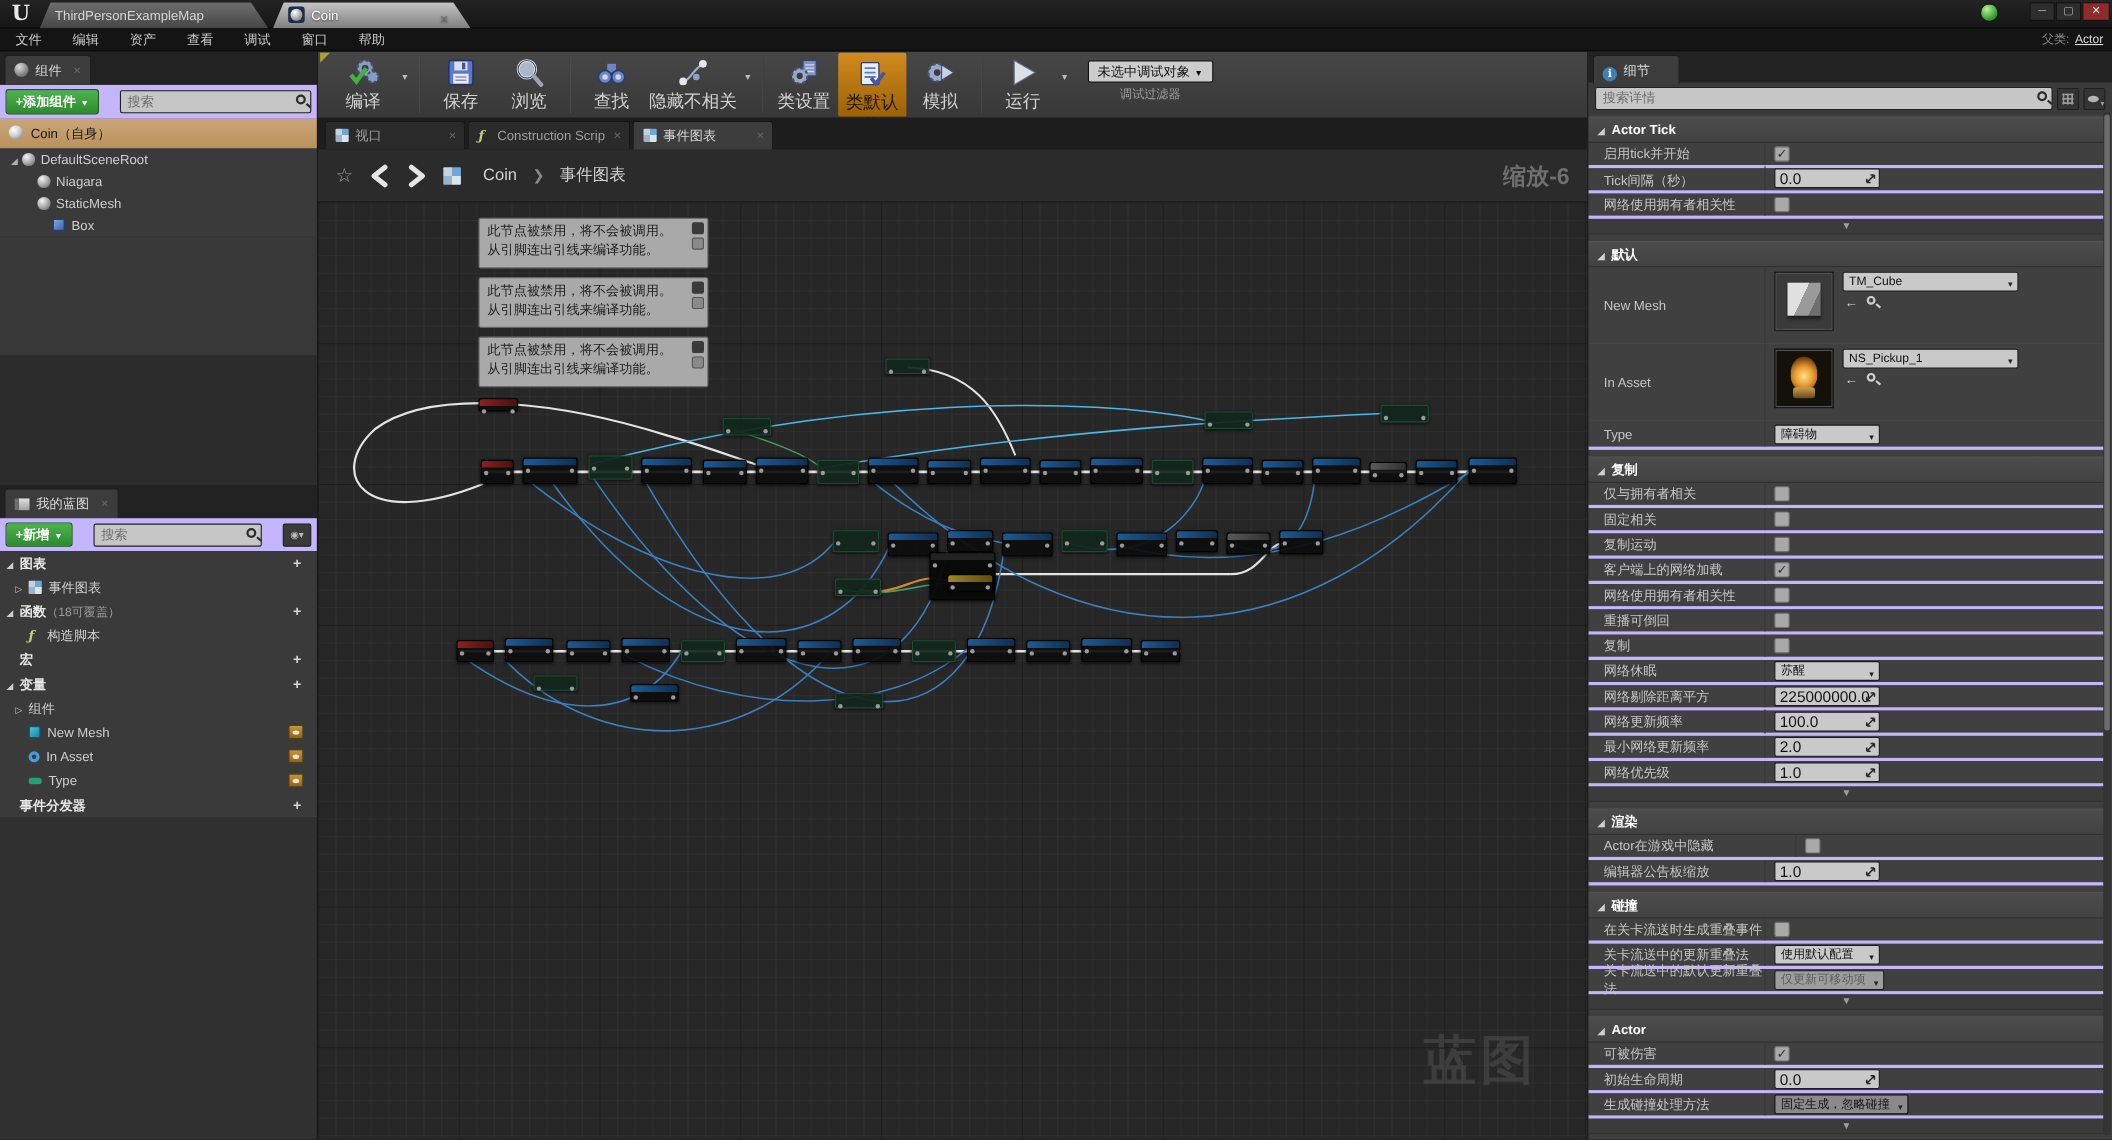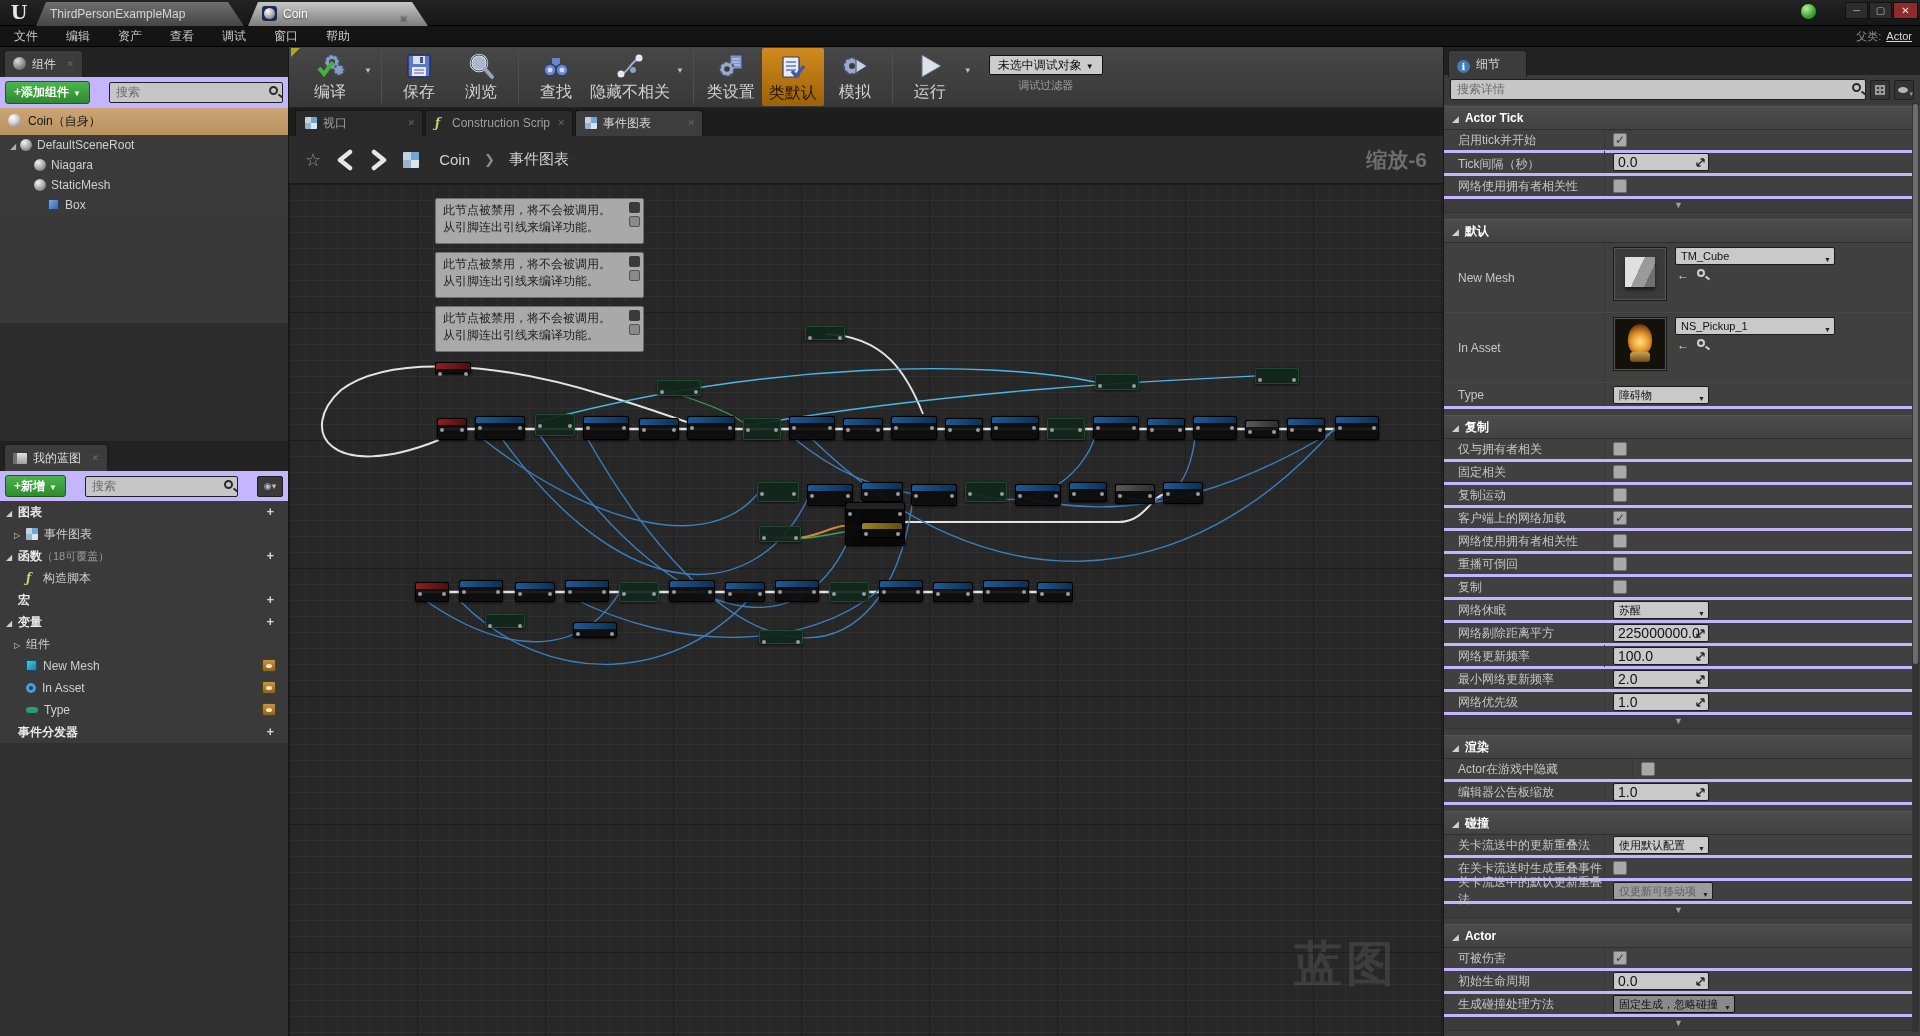--- a/index.html
+++ b/index.html
@@ -739,29 +739,29 @@
       <div class="d-row" style="height: 23px;">
         <div class="d-label">编辑器公告板缩放</div>
         <div class="d-value">
           <div class="spin">1.0<svg width="11" height="11" viewBox="0 0 11 11">
               <path d="M2 9 L9 2 M9 2 L5.5 2 M9 2 L9 5.5 M2 9 L5.5 9 M2 9 L2 5.5" stroke="#2a2a2a" stroke-width="1.4" fill="none"></path>
             </svg></div>
         </div>
       </div>
       <div class="d-sec-head"><span class="tri">◢</span><span>碰撞</span></div>
       <div class="d-row" style="height: 23px;">
+        <div class="d-label">在关卡流送时生成重叠事件</div>
+        <div class="d-value">
+          <div class="chk"></div>
+        </div>
+      </div>
+      <div class="d-row" style="height: 23px;">
         <div class="d-label">关卡流送中的更新重叠法</div>
         <div class="d-value">
           <div class="drop">使用默认配置</div>
-        </div>
-      </div>
-      <div class="d-row" style="height: 23px;">
-        <div class="d-label">在关卡流送时生成重叠事件</div>
-        <div class="d-value">
-          <div class="chk"></div>
         </div>
       </div>
       <div class="d-row" style="height: 23px;">
         <div class="d-label">关卡流送中的默认更新重叠法</div>
         <div class="d-value">
           <div class="drop disabled">仅更新可移动项</div>
         </div>
       </div>
       <div class="chev-row">▼</div>
       <div class="d-sec-head"><span class="tri">◢</span><span>Actor</span></div>

